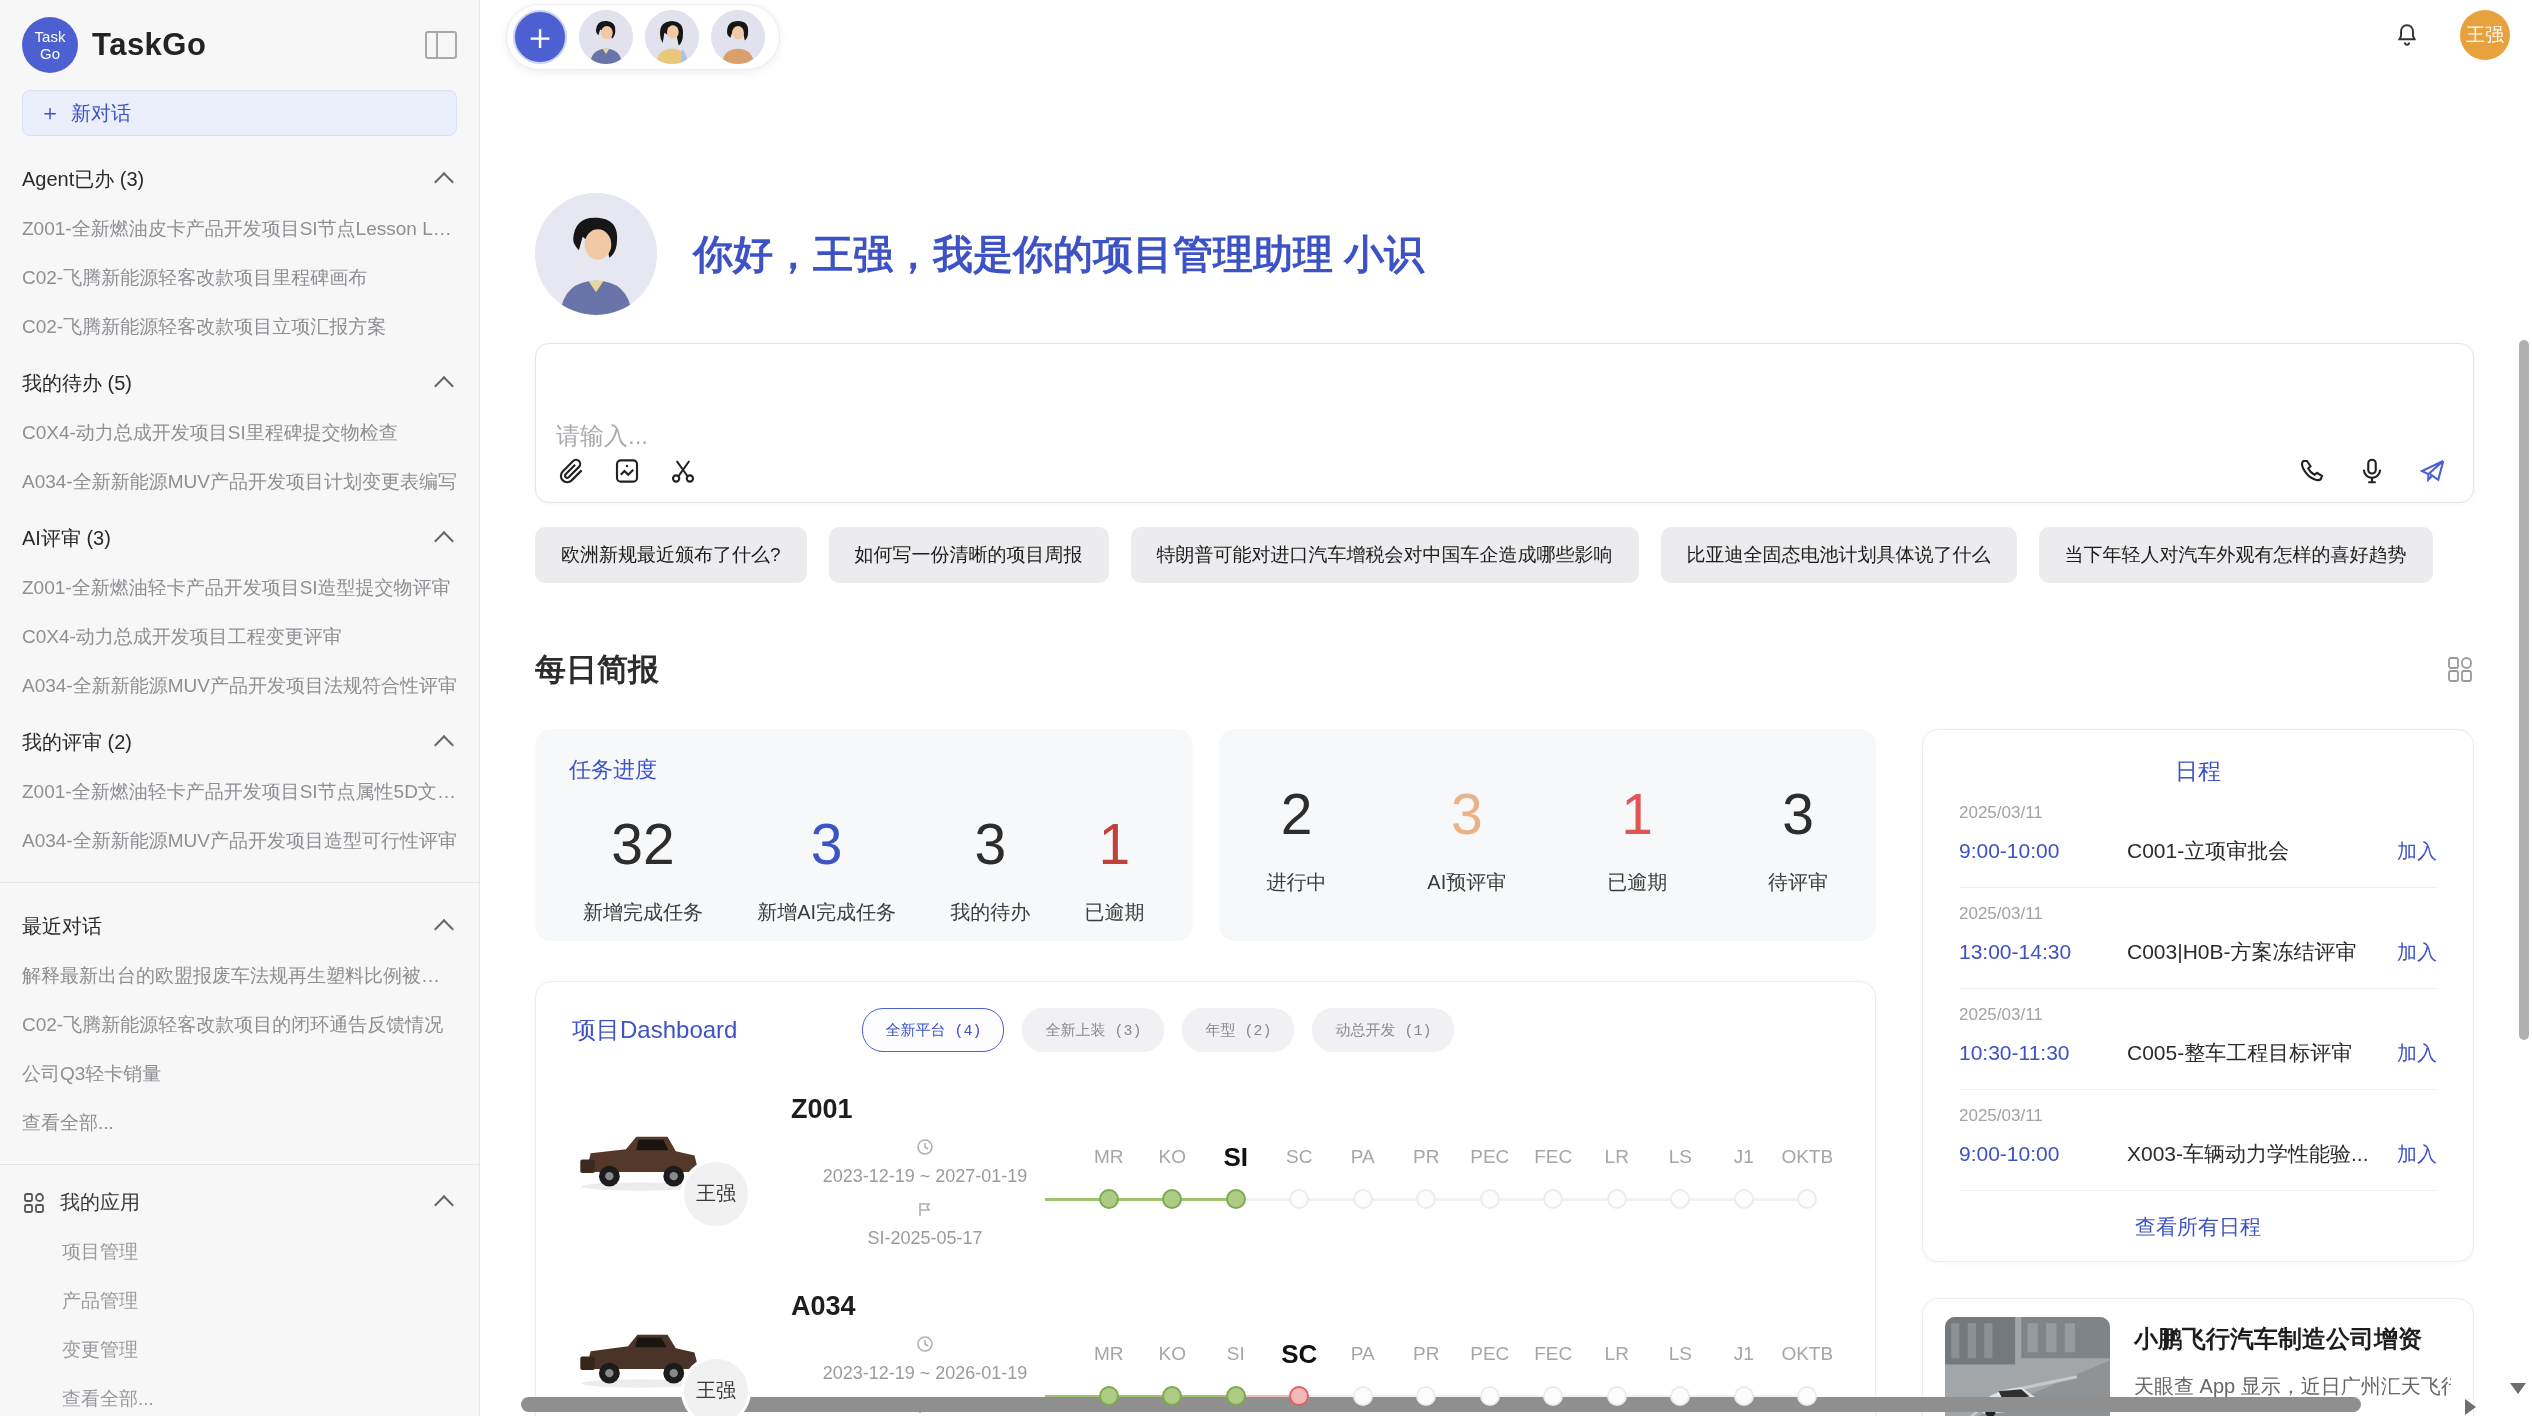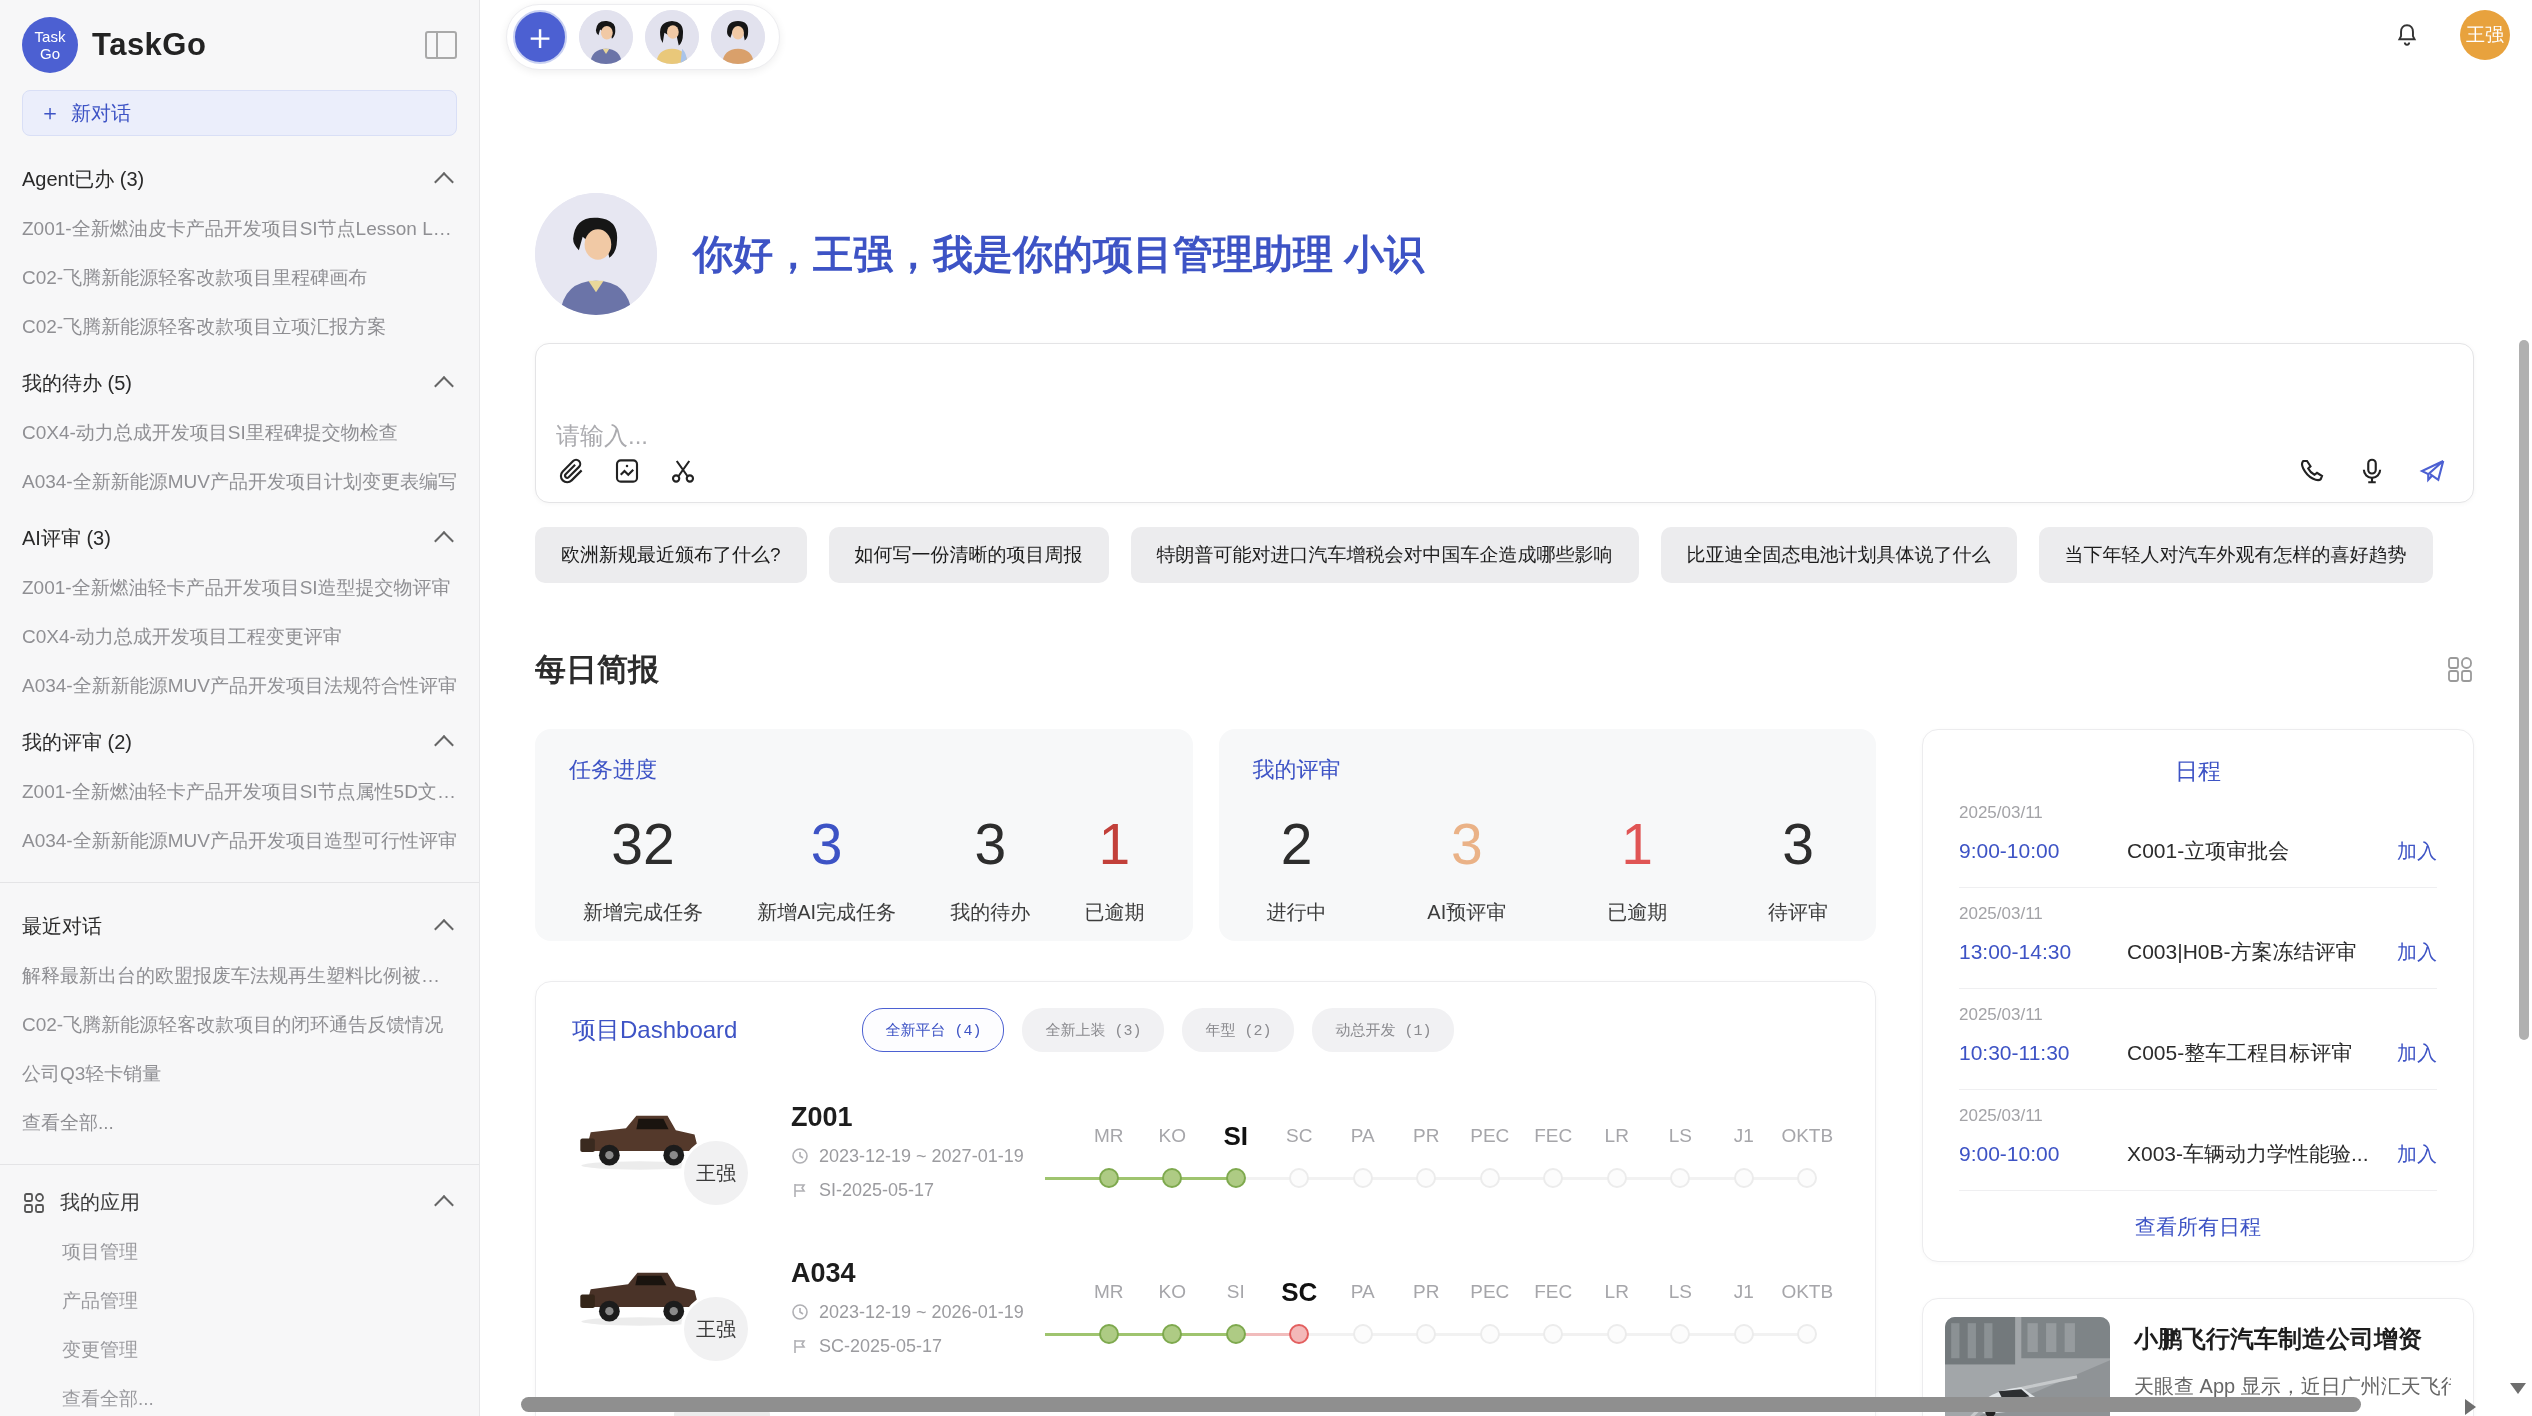--- a/index.html
+++ b/index.html
@@ -95,21 +95,21 @@
   .fpill{height:42px;border-radius:21px;display:flex;align-items:center;padding:0 22px;
     font-size:15px;background:#f1f1f3;color:#8a8a8e;border:1px solid transparent;cursor:pointer;font-family:Liberation Mono, monospace;}
   .fpill.active{background:#fdfdff;border:1px solid #4c60d2;color:#3d53c5;}
   .proj-row{margin-top:42px;display:flex;align-items:center;}
   .proj-img{width:135px;height:108px;border-radius:12px;overflow:hidden;flex:none;background:#fff;}
   .owner-badge{width:64px;height:64px;border-radius:50%;background:#f1f1f2;border:3px solid #fff;
     display:flex;align-items:center;justify-content:center;font-size:20px;color:#3a3a3a;
     margin-left:-26px;margin-top:44px;flex:none;position:relative;z-index:2;}
   .proj-info{margin-left:40px;width:268px;flex:none;}
   .proj-code{font-size:27px;font-weight:700;color:#1d1d1d;}
-  .proj-meta{margin-top:13px;display:flex;align-items:center;gap:10px;font-size:18px;color:#9b9b9f;}
+  .proj-meta{margin-top:13px;display:flex;align-items:center;gap:10px;font-size:18px;color:#9b9b9f;flex-direction:column;}
   .meta-ic{width:18px;height:18px;color:#b0b0b4;}
   .ms-track{flex:1;display:flex;margin-left:18px;padding-top:2px;}
   .ms-cell{flex:1;min-width:0;position:relative;text-align:center;}
   .ms-label{height:40px;line-height:40px;font-size:19px;color:#a6a6aa;}
   .ms-label.cur{font-size:26px;font-weight:700;color:#111;}
   .ms-dot{width:20px;height:20px;border-radius:50%;margin:12px auto 0;position:relative;z-index:1;box-sizing:border-box;}
   .dot-green{background:#aecb84;border:2px solid #7ea94e;}
   .dot-light{background:#fcfcfc;border:2px solid #ececec;}
   .dot-red{background:#f3b9b9;border:2px solid #e35f5f;}
   .ms-line{position:absolute;top:61px;height:3px;left:-50%;width:100%;}
@@ -350,21 +350,20 @@
                 <div class="sc-val">3</div>
                 <div class="sc-label">我的待办</div>
               </div>
               <div class="sc-stat">
                 <div class="sc-val v-red">1</div>
                 <div class="sc-label">已逾期</div>
               </div>
             </div>
           </div>
           <div class="stat-card">
-            <div class="sc-title">我的评审</div>
             <div class="sc-stats">
               <div class="sc-stat">
                 <div class="sc-val">2</div>
                 <div class="sc-label">进行中</div>
               </div>
               <div class="sc-stat">
                 <div class="sc-val v-orange">3</div>
                 <div class="sc-label">AI预评审</div>
               </div>
               <div class="sc-stat">

